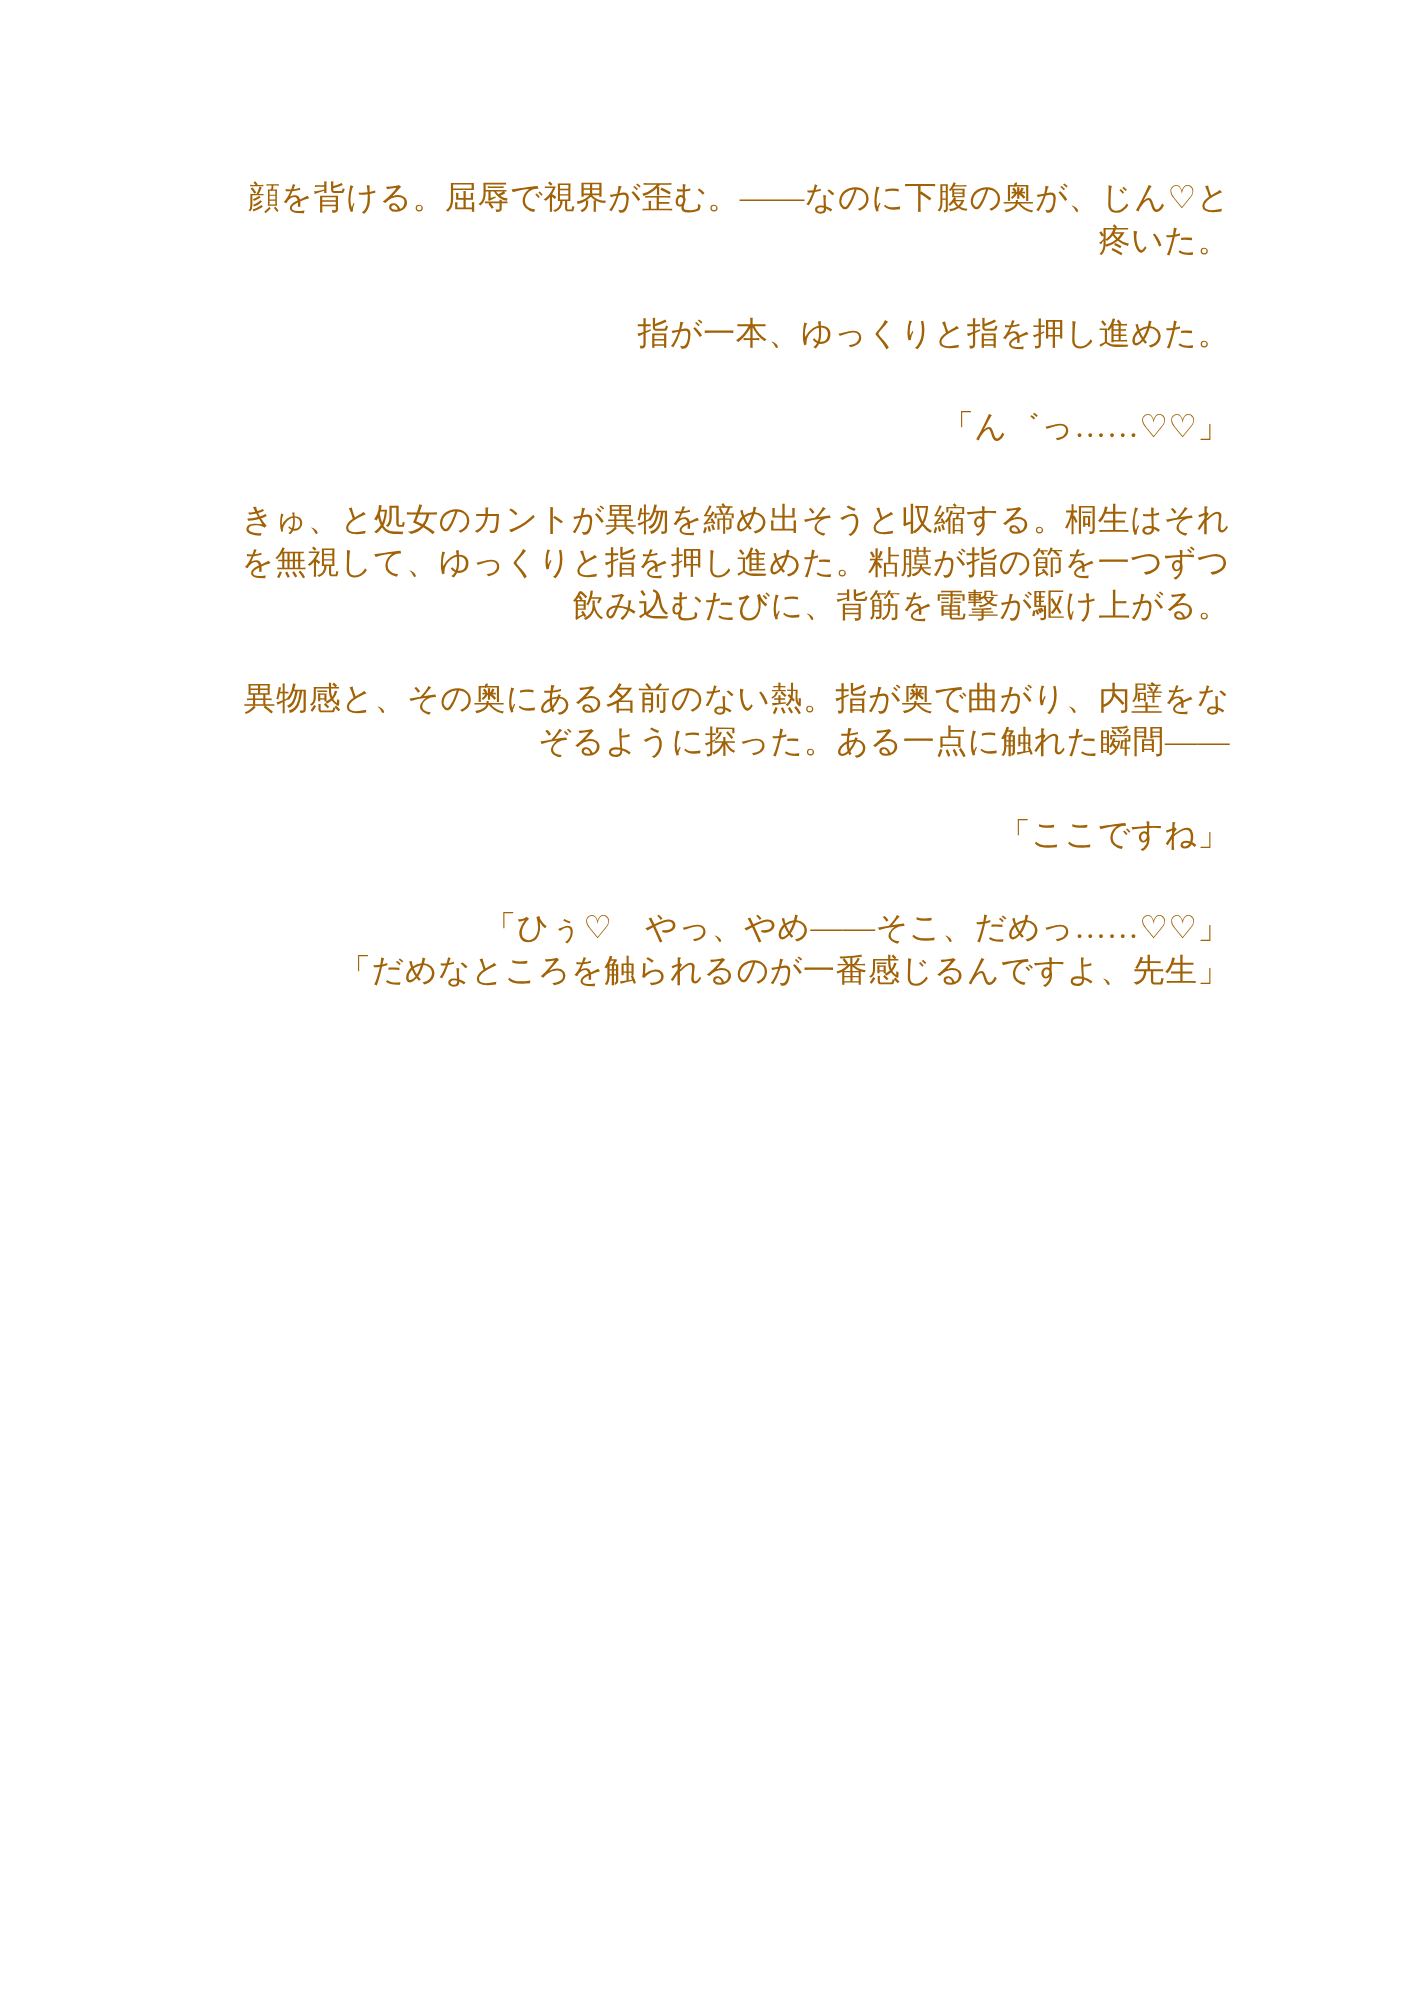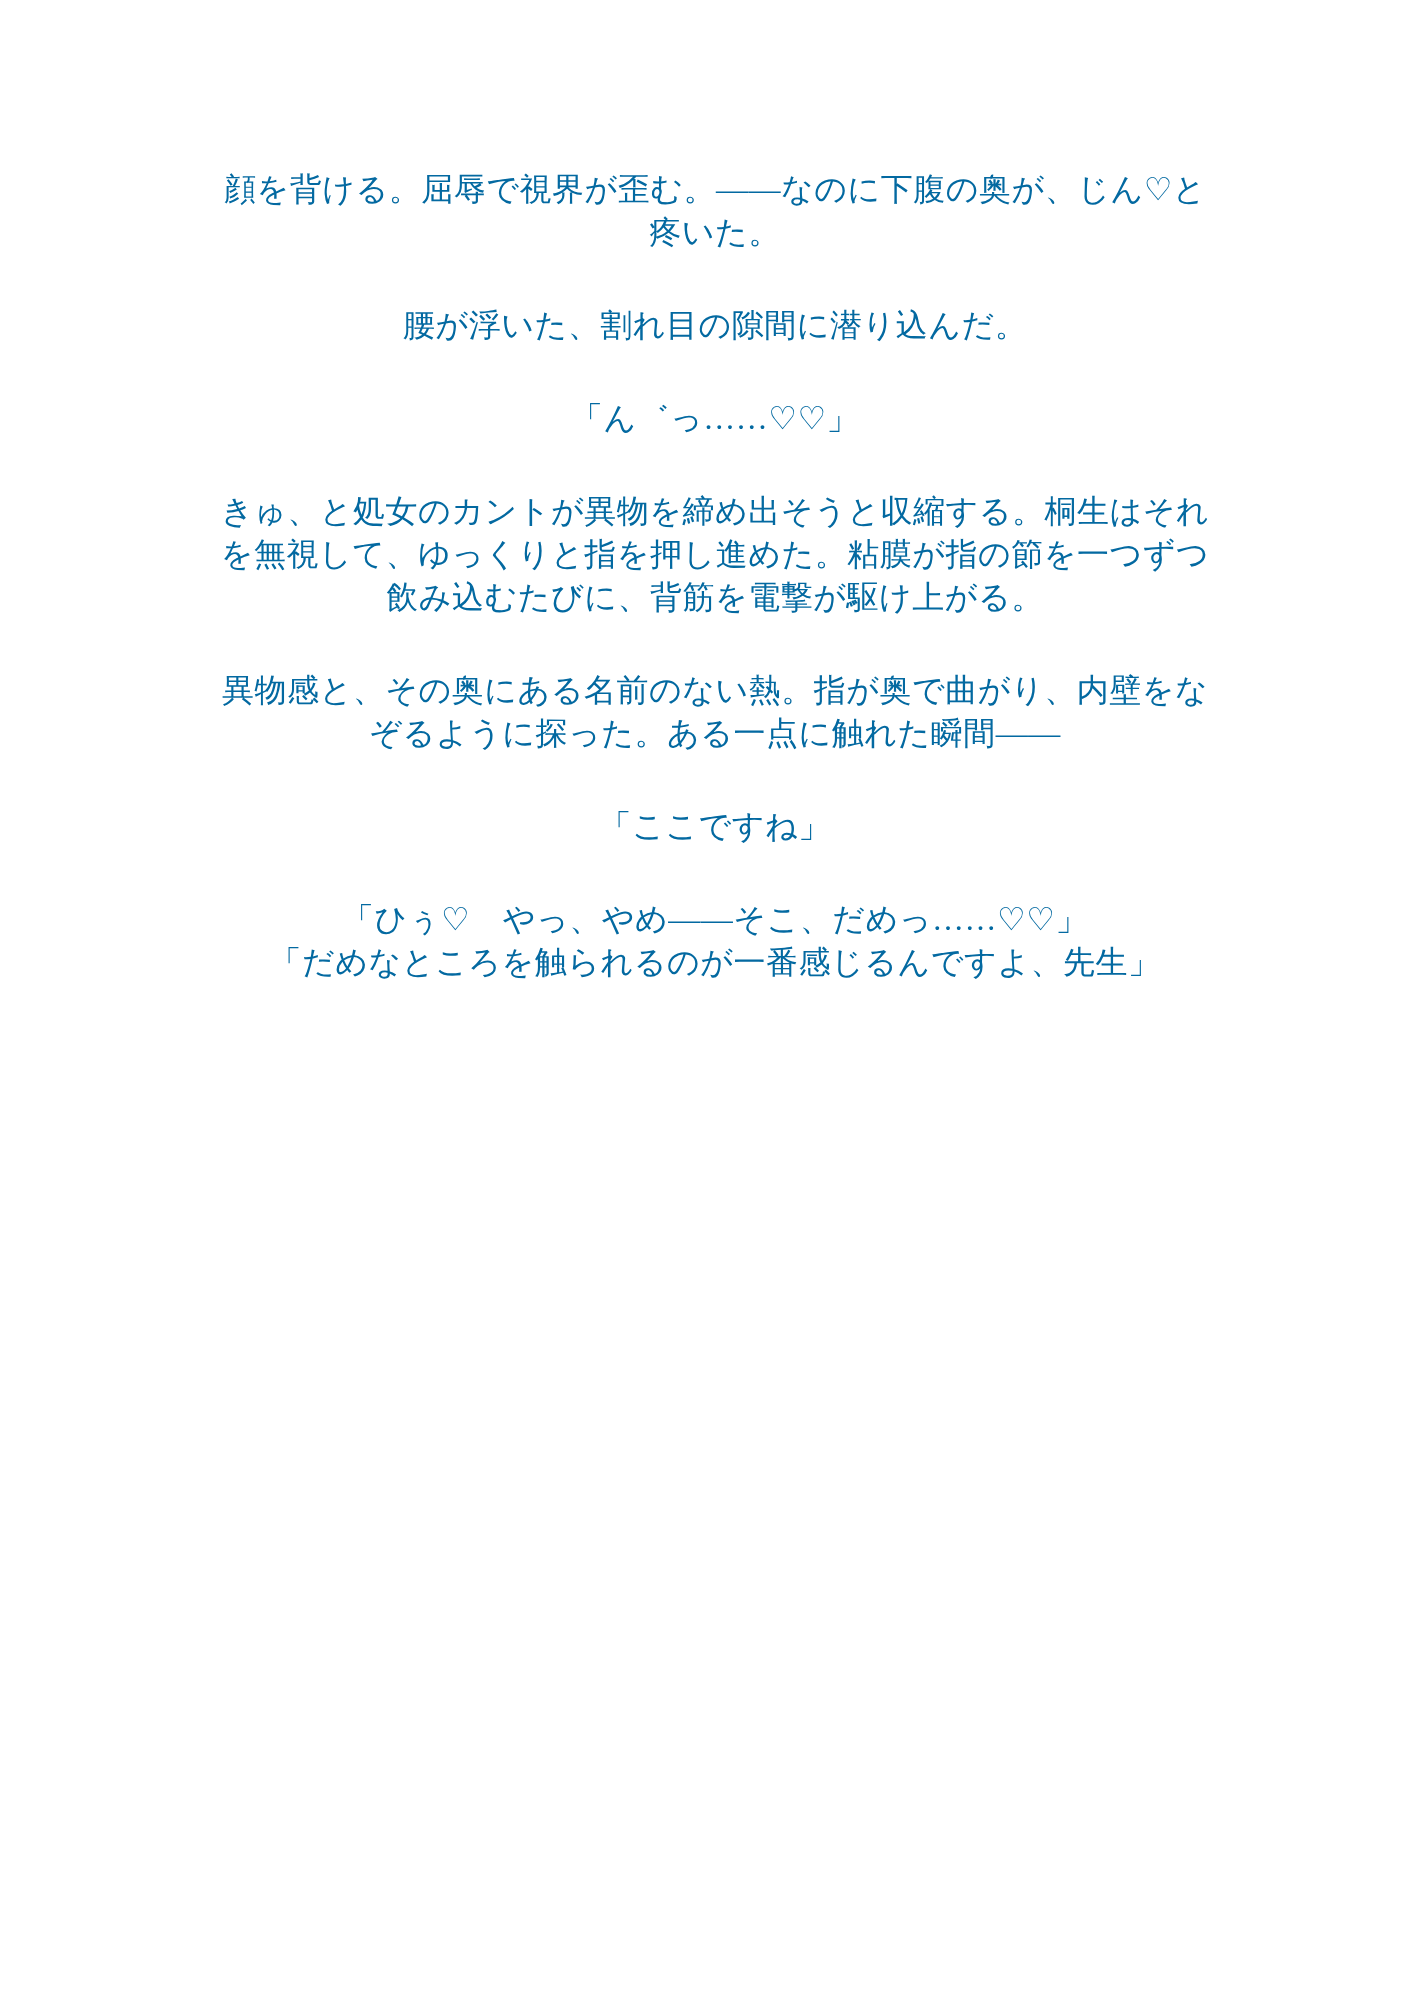--- a/index.html
+++ b/index.html
@@ -17,37 +17,37 @@
     box-sizing: border-box;
     width: 1415px;
     height: 2000px;
     padding: 168px 185px 0 200px;
     background: #ffffff;
   }
   .text-block {
     width: 1030px;
   }
   .text-block p {
-    margin: 0 0 50px 0;
+    margin: 8px 0 50px 0;
     font-size: 32px;
     line-height: 43px;
-    color: #0369a1;
+    color: #a16207;
     white-space: pre-line;
     letter-spacing: 0.5px;
-    text-align: center;
+    text-align: right;
   }
 </style>
 </head>
 <body>
 
 <main class="page">
   <div class="text-block">
     <p>顔を背ける。屈辱で視界が歪む。——なのに下腹の奥が、じん♡と
 疼いた。</p>
-    <p>腰が浮いた、割れ目の隙間に潜り込んだ。</p>
+    <p>指が一本、ゆっくりと指を押し進めた。</p>
     <p>「ん゛っ……♡♡」</p>
     <p>きゅ、と処女のカントが異物を締め出そうと収縮する。桐生はそれ
 を無視して、ゆっくりと指を押し進めた。粘膜が指の節を一つずつ
 飲み込むたびに、背筋を電撃が駆け上がる。</p>
     <p>異物感と、その奥にある名前のない熱。指が奥で曲がり、内壁をな
 ぞるように探った。ある一点に触れた瞬間——</p>
     <p>「ここですね」</p>
     <p>「ひぅ♡　やっ、やめ——そこ、だめっ……♡♡」
 「だめなところを触られるのが一番感じるんですよ、先生」</p>
   </div>

